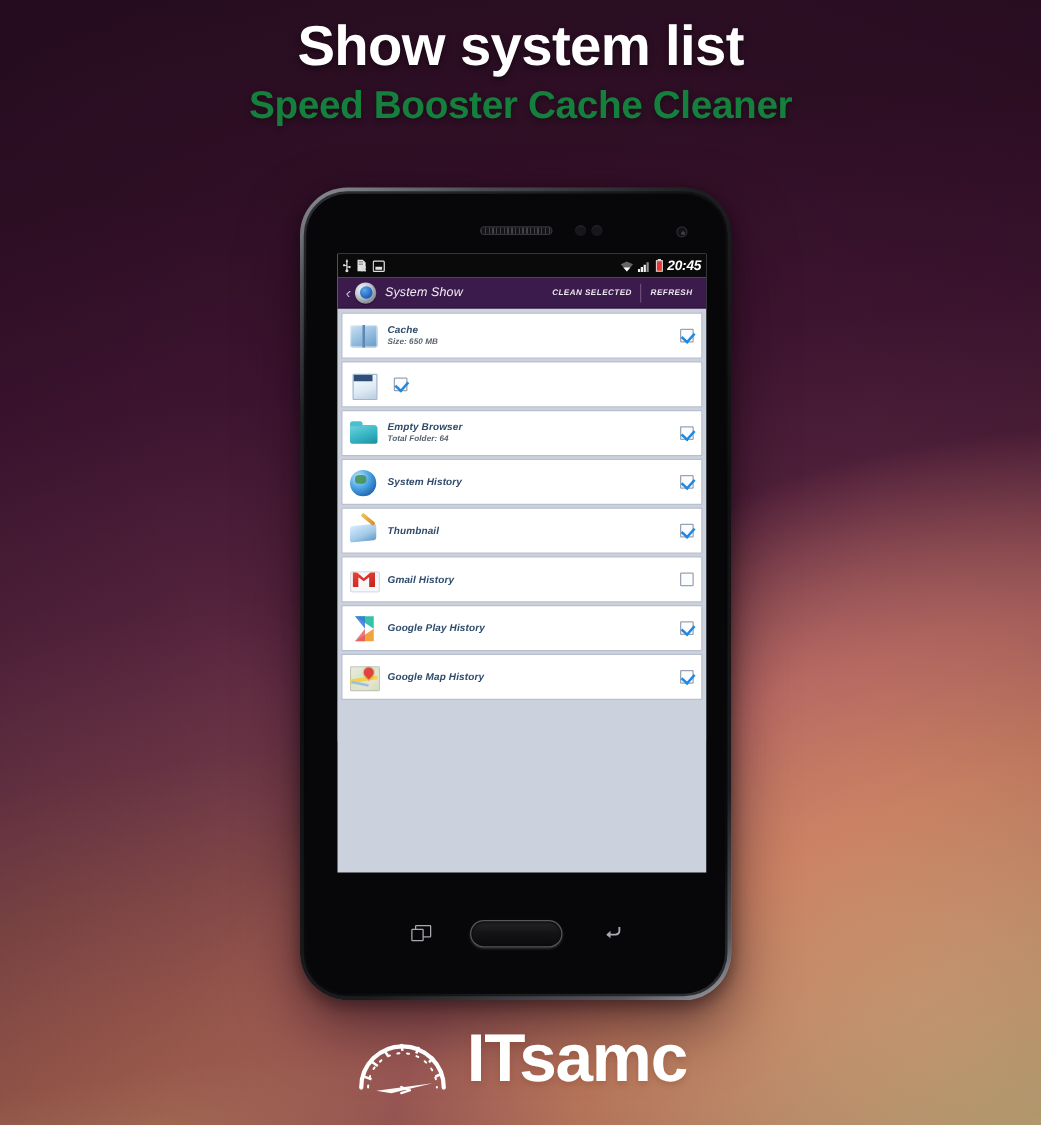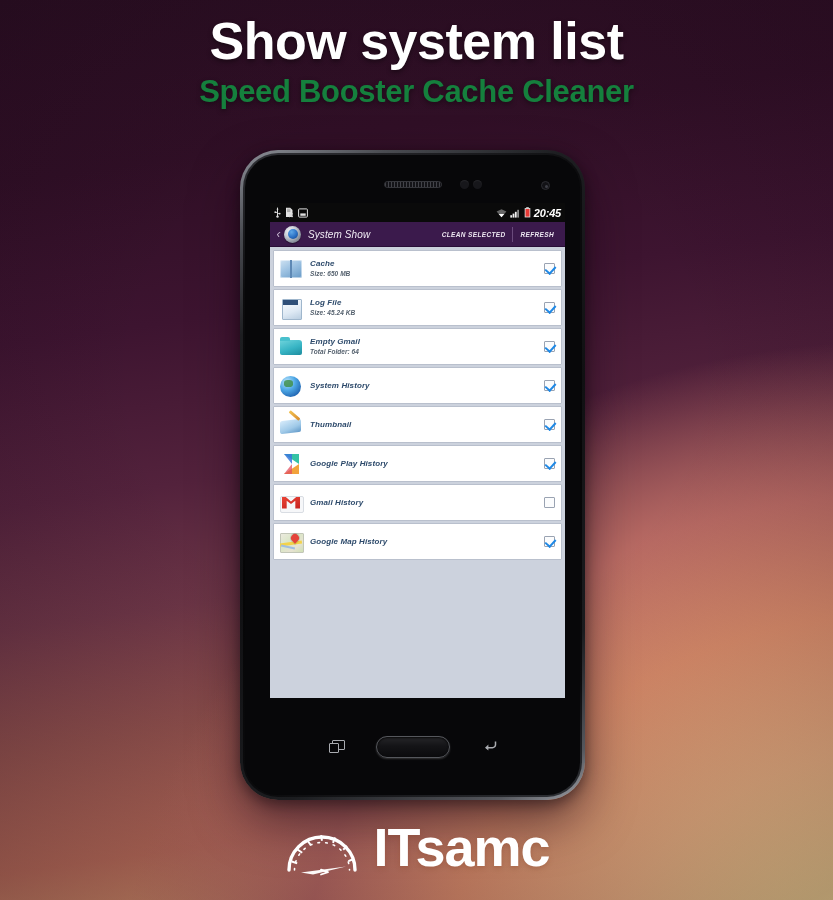--- a/index.html
+++ b/index.html
@@ -18,21 +18,21 @@
       linear-gradient(172deg, #2a0e22 0%, #300f26 18%, #3d1430 34%, #53223c 50%, #6d3647 62%, #95544f 74%, #c0715c 86%, #e2a273 95%, #f2cf8c 100%);
   }
   #bg-vignette {
     position:absolute; inset:0;
     background:radial-gradient(85% 70% at 50% 42%, rgba(0,0,0,0) 40%, rgba(20,5,18,0.30) 100%);
   }
 
   
   #header { position:absolute; top:12px; left:0; width:833px; text-align:center; }
   #title-main {
-    font-size:52px; font-weight:bold; color:#ffffff;
+    font-size:45px; font-weight:bold; color:#ffffff;
     letter-spacing:-0.5px; line-height:1.12;
     text-shadow:0 2px 5px rgba(0,0,0,0.45);
   }
   #title-sub {
     font-size:31px; font-weight:bold; color:#15803d;
     letter-spacing:-0.3px; margin-top:4px;
     text-shadow:0 2px 5px rgba(0,0,0,0.40);
   }
 
   
@@ -337,31 +337,27 @@
           <div class="row-text">
             <div class="row-title">Cache</div>
             <div class="row-sub">Size: 650 MB</div>
           </div>
           <div class="cbox checked"></div>
         </div>
 
 
         <div class="row">
           <div class="row-icon ic-log"></div>
-          <div class="row-text">
-            <div class="row-title">Log File</div>
-            <div class="row-sub">Size: 45.24 KB</div>
-          </div>
           <div class="cbox checked"></div>
         </div>
 
         <div class="row">
           <div class="row-icon ic-folder"></div>
           <div class="row-text">
-            <div class="row-title">Empty Gmail</div>
+            <div class="row-title">Empty Browser</div>
             <div class="row-sub">Total Folder: 64</div>
           </div>
           <div class="cbox checked"></div>
         </div>
 
         <div class="row">
           <div class="row-icon ic-globe"></div>
           <div class="row-text">
             <div class="row-title">System History</div>
           </div>
@@ -370,33 +366,33 @@
 
         <div class="row">
           <div class="row-icon ic-clip"></div>
           <div class="row-text">
             <div class="row-title">Thumbnail</div>
           </div>
           <div class="cbox checked"></div>
         </div>
 
         <div class="row">
+          <div class="row-icon ic-gmail"></div>
+          <div class="row-text">
+            <div class="row-title">Gmail History</div>
+          </div>
+          <div class="cbox"></div>
+        </div>
+
+        <div class="row">
           <div class="row-icon ic-play"></div>
           <div class="row-text">
             <div class="row-title">Google Play History</div>
           </div>
           <div class="cbox checked"></div>
-        </div>
-
-        <div class="row">
-          <div class="row-icon ic-gmail"></div>
-          <div class="row-text">
-            <div class="row-title">Gmail History</div>
-          </div>
-          <div class="cbox"></div>
         </div>
 
         <div class="row">
           <div class="row-icon ic-map">
             <div class="ic-map-road"></div>
                 <div class="ic-map-road2"></div>
           </div>
           <div class="row-text">
             <div class="row-title">Google Map History</div>
           </div>

